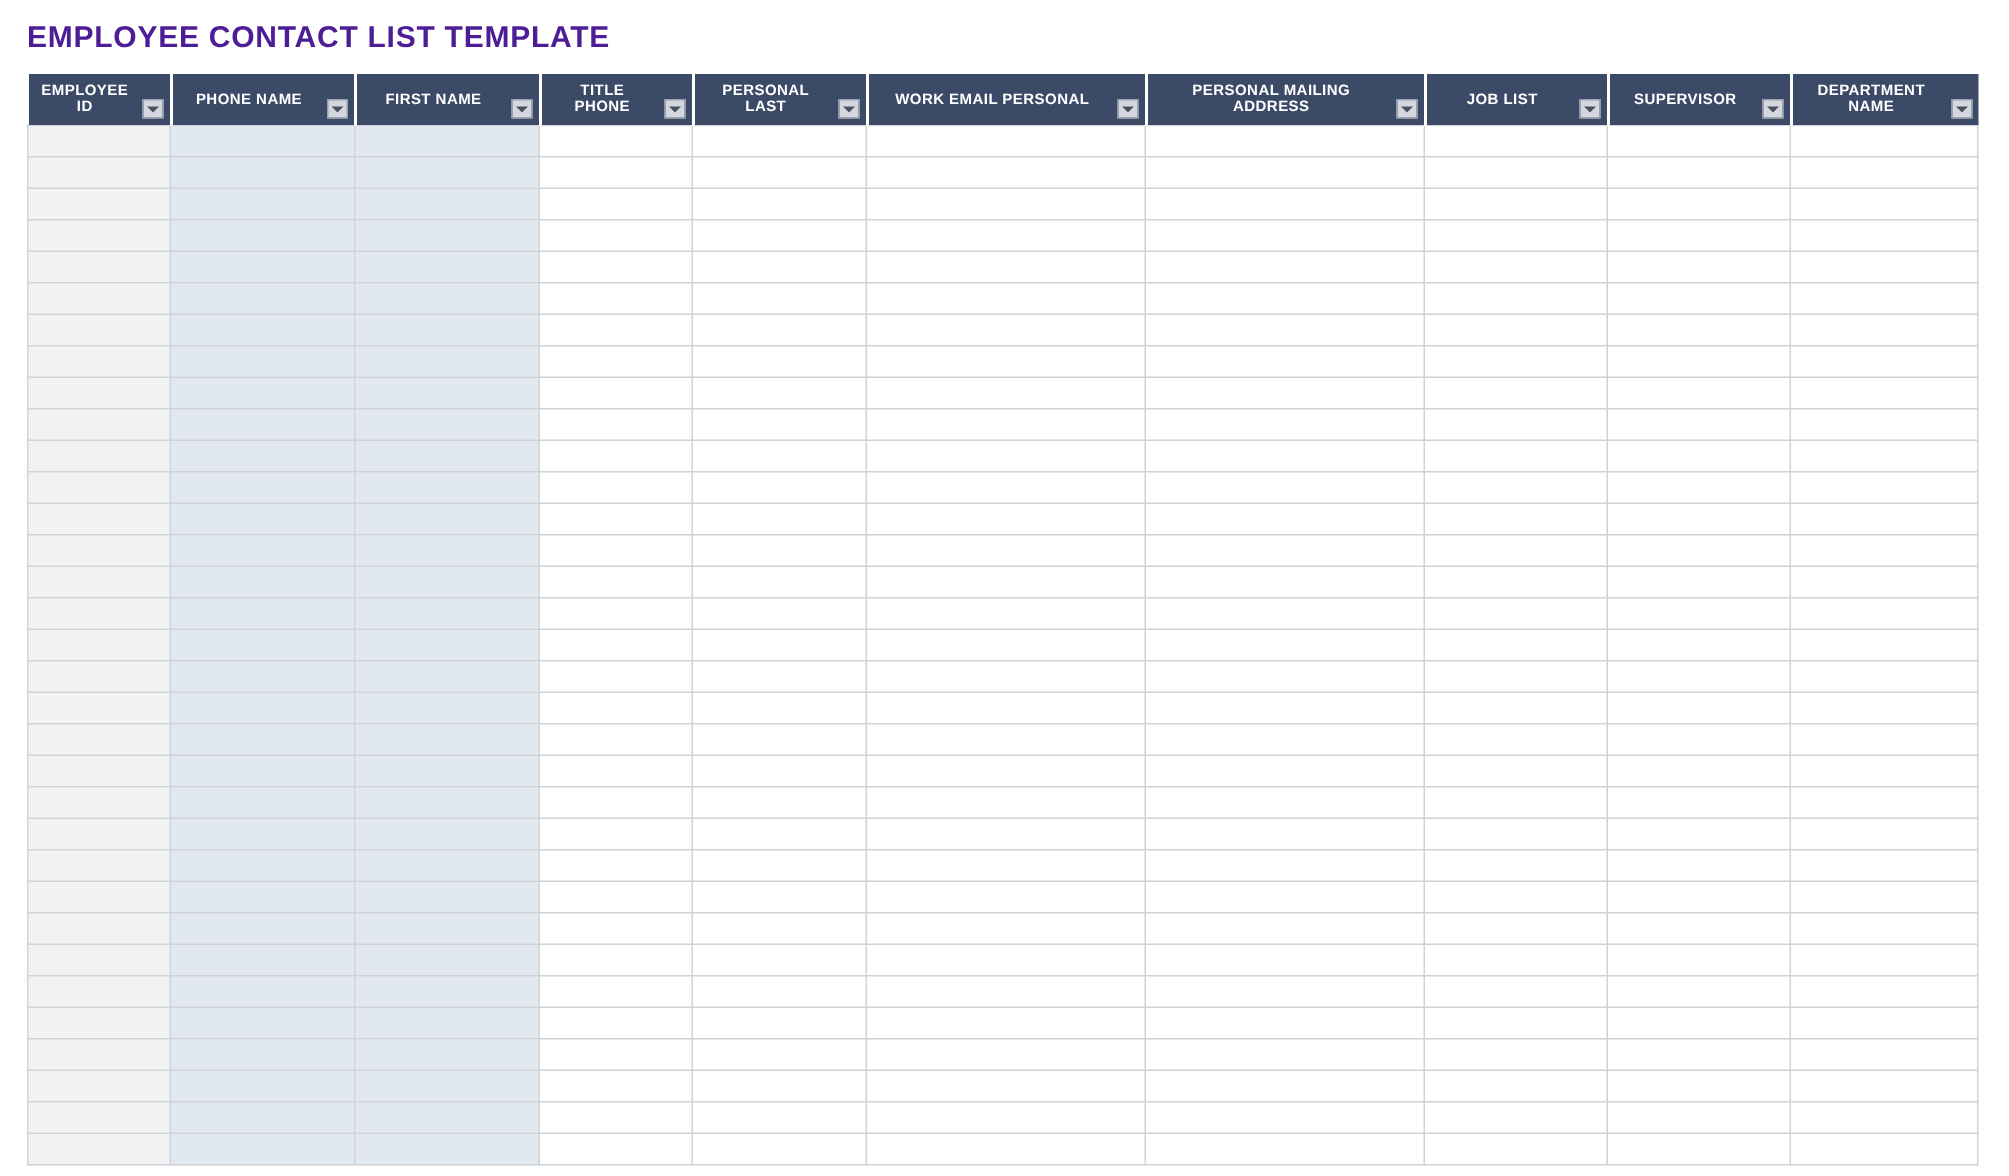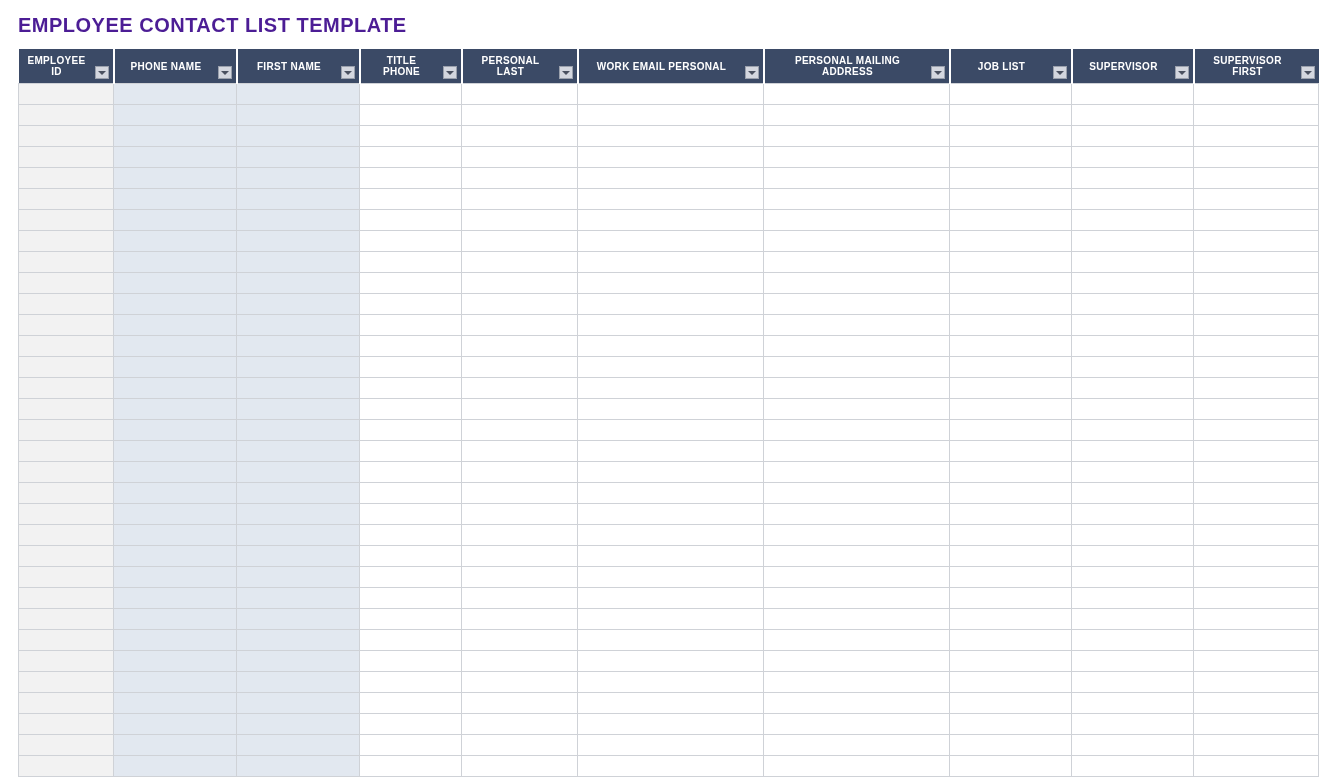--- a/index.html
+++ b/index.html
@@ -128,21 +128,21 @@
         </th>
         <th>
           <span class="th-label">JOB LIST</span>
           <span class="filter-icon"></span>
         </th>
         <th>
           <span class="th-label">SUPERVISOR</span>
           <span class="filter-icon"></span>
         </th>
         <th>
-          <span class="th-label">SUPERVISOR FIRST</span>
+          <span class="th-label">DEPARTMENT NAME</span>
           <span class="filter-icon"></span>
         </th>
       </tr>
   </thead>
   <tbody id="body-rows">
       <tr>
         <td class="shade-a"></td>
         <td class="shade-b"></td>
         <td class="shade-b"></td>
         <td class="plain"></td>

